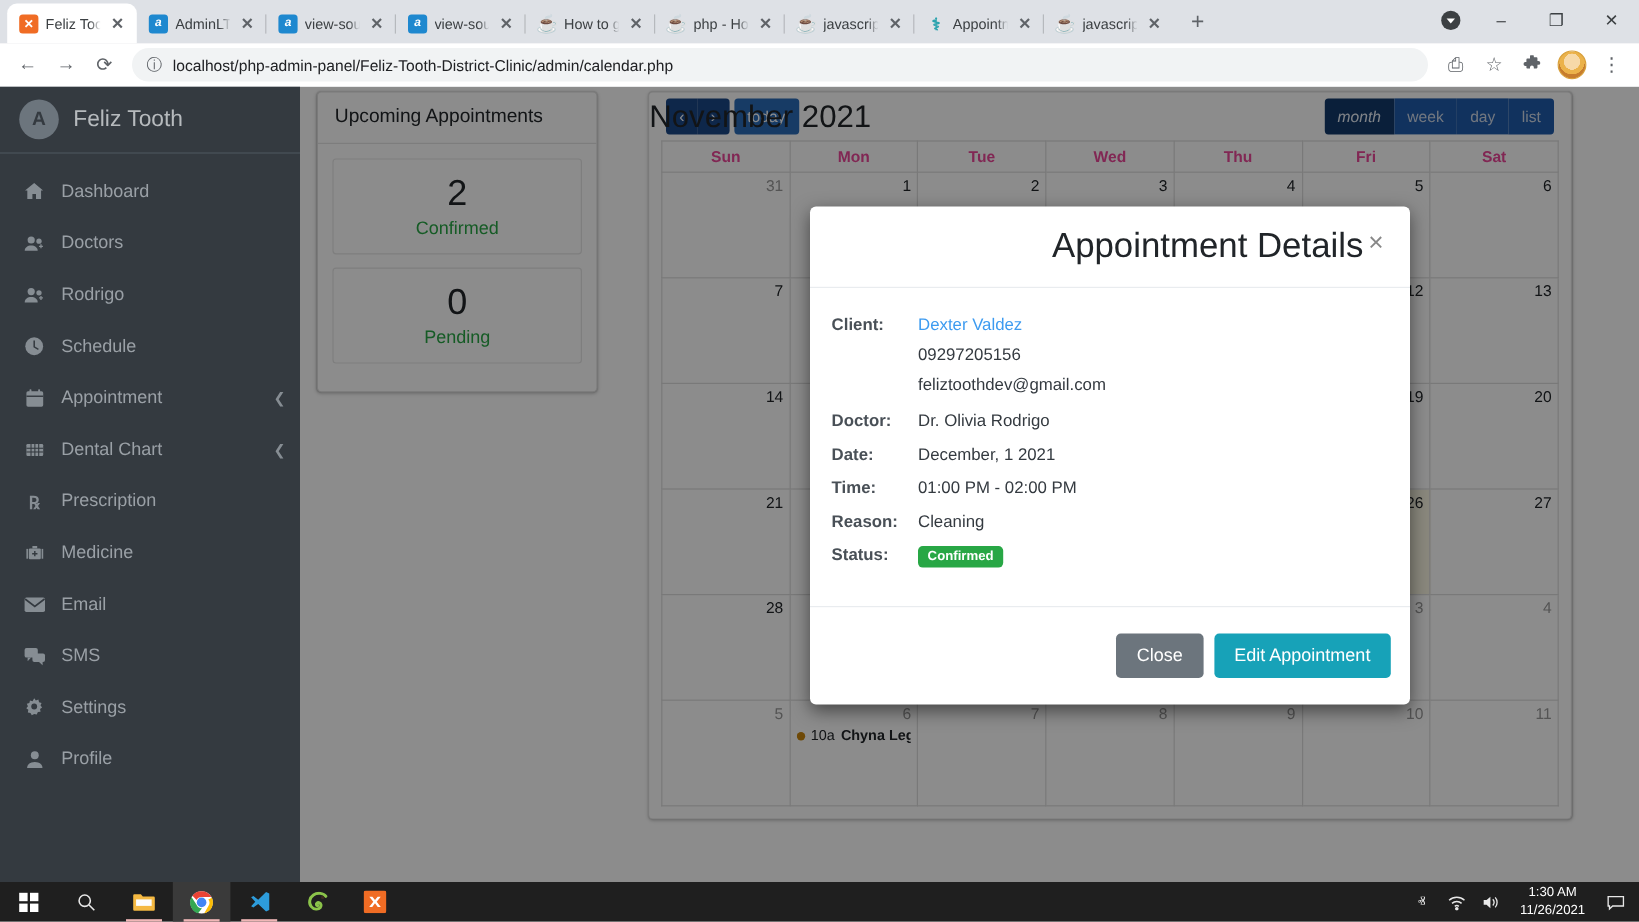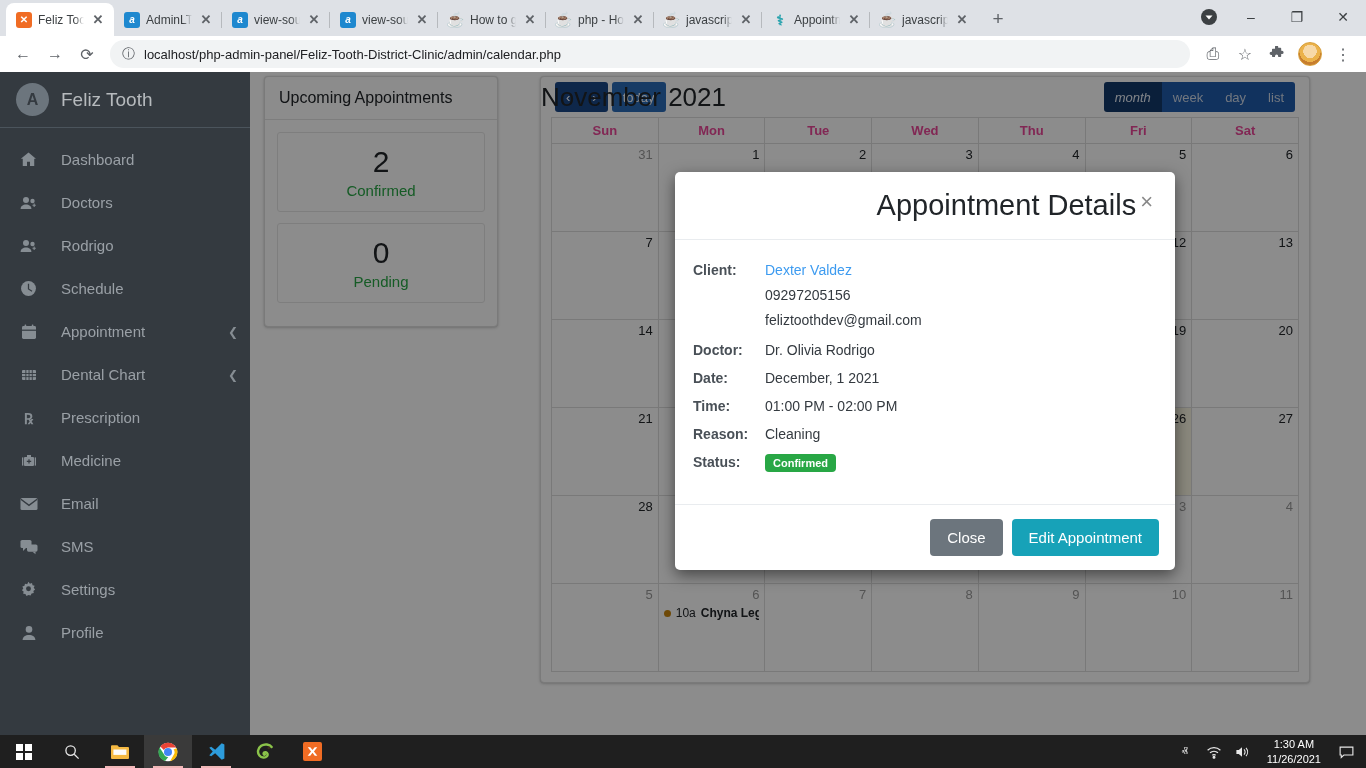--- a/index.html
+++ b/index.html
@@ -97,21 +97,21 @@
     padding-left: 16px; border-bottom: 1px solid #4b545c;
   }
   .brand-logo {
     width: 33px; height: 33px; border-radius: 50%; background: #6c757d;
     display: flex; align-items: center; justify-content: center;
     color: #343a40; font-weight: bold; font-size: 16px;
   }
   .brand-text { color: #b6babd; font-size: 19px; }
   .nav { padding-top: 10px; }
   .nav-item {
-    height: 43px; display: flex; align-items: center; gap: 22px;
+    height: 43px; display: flex; align-items: center; gap: 12px;
     padding: 0 12px 0 18px; color: #9aa0a6; font-size: 15px;
   }
   .nav-icon {
     width: 21px; height: 21px; flex: 0 0 21px;
     display: flex; align-items: center; justify-content: center;
     color: #868d93;
   }
   .nav-label { flex: 1; }
   .nav-caret { font-size: 12px; color: #868d93; }
 
@@ -211,21 +211,21 @@
     width: 72px; flex: 0 0 72px; font-weight: bold; color: #495057;
   }
   .dval { color: #343a40; }
   .dval a { color: #3d9bf0; text-decoration: none; }
   .dsub { color: #343a40; margin-top: 9px; }
   .badge {
     display: inline-block; background: #28a745; color: #fff;
     font-size: 11px; font-weight: bold; padding: 3px 8px; border-radius: 4px;
   }
   .modal-footer {
-    padding: 14px 16px; border-top: 1px solid #e9ecef;
+    padding: 22px 16px; border-top: 1px solid #e9ecef;
     display: flex; justify-content: flex-end; gap: 9px;
   }
   .mbtn {
     border: none; border-radius: 4px; padding: 10px 17px;
     font-size: 15px; color: #fff; font-family: inherit;
   }
   .mbtn-close { background: #6c757d; }
   .mbtn-edit { background: #17a2b8; }
 
   

